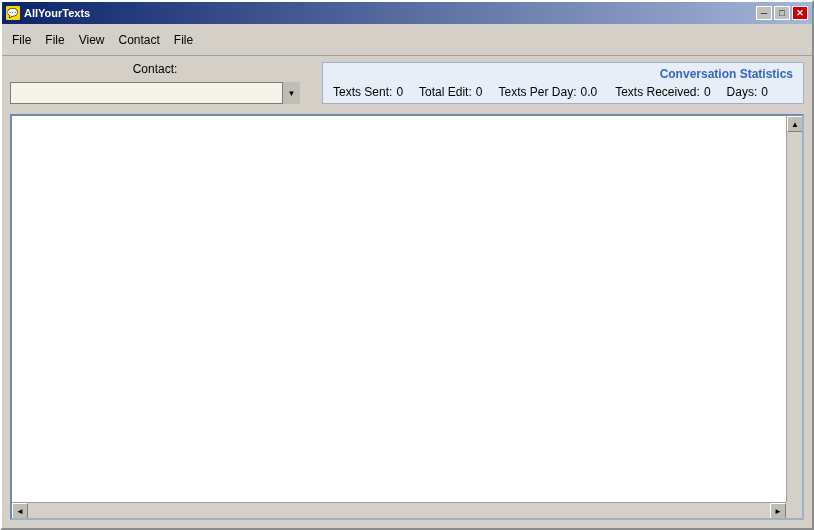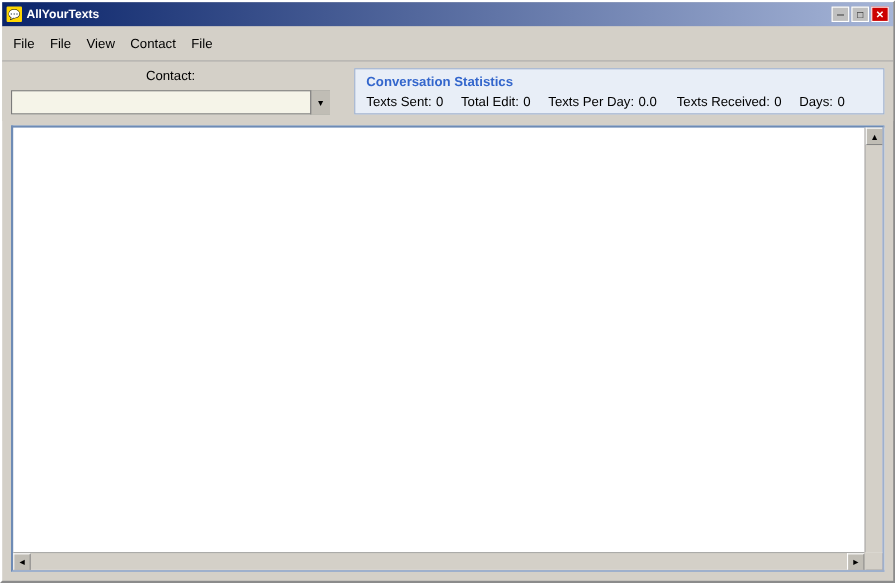--- a/index.html
+++ b/index.html
@@ -168,20 +168,21 @@
       background: #e8eef7;
       padding: 4px 10px;
       margin-left: 10px;
     }
 
     .stats-title {
       color: #3366cc;
       font-size: 12px;
       font-weight: bold;
       margin-bottom: 4px;
+      text-align: right;
     }
 
     .stats-rows {
       display: flex;
       flex-direction: row;
       gap: 2px;
     }
 
     .stats-row {
       display: flex;

